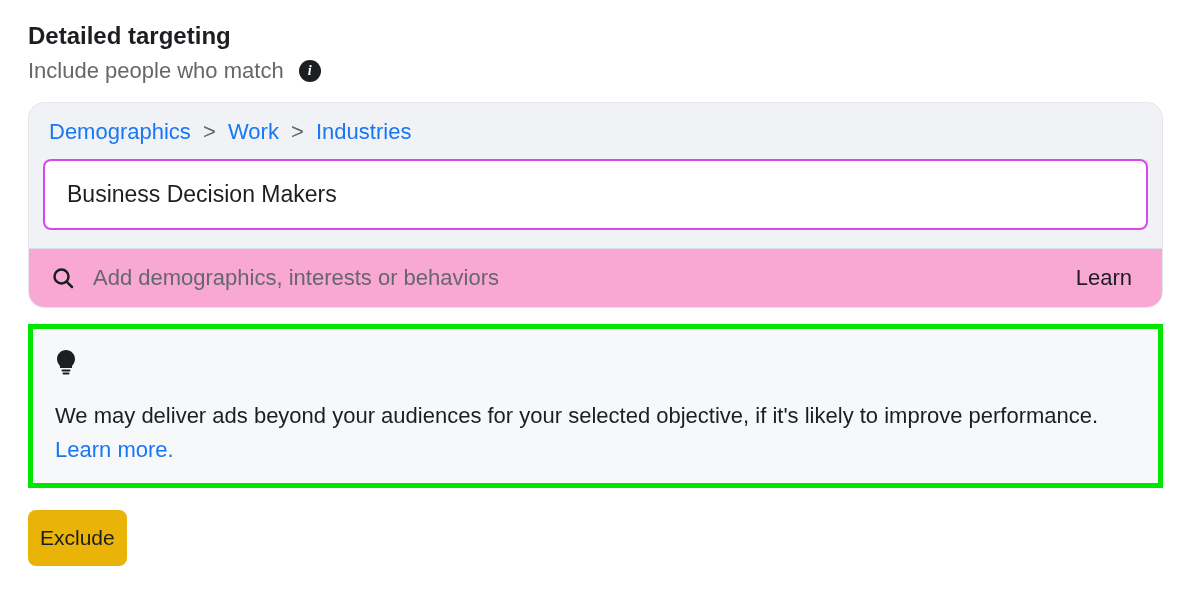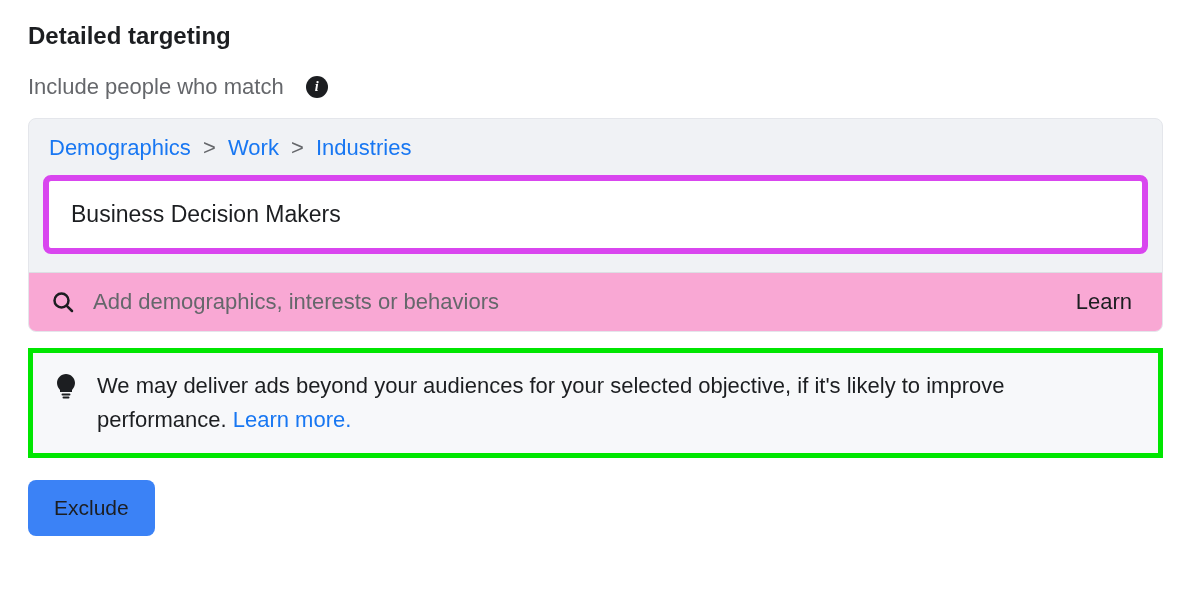--- a/index.html
+++ b/index.html
@@ -7,26 +7,26 @@
     font-family: -apple-system, BlinkMacSystemFont, "Segoe UI", Helvetica, Arial, sans-serif;
     background: #fff;
     padding: 22px 28px;
     color: #1c1e21;
     width: 1191px;
   }
   .section-title {
     font-size: 24px;
     font-weight: 700;
     color: #1c1e21;
-    margin-bottom: 24px;
+    margin-bottom: 8px;
   }
   .subheading-row {
     display: flex;
     align-items: center;
-    gap: 22px;
+    gap: 15px;
     margin-bottom: 18px;
   }
   .subheading {
     font-size: 22px;
     color: #65676b;
     font-weight: 400;
   }
   .info-icon {
     width: 22px;
     height: 22px;
@@ -37,40 +37,40 @@
     align-items: center;
     justify-content: center;
     font-size: 14px;
     font-weight: 700;
     font-family: Georgia, serif;
     font-style: italic;
   }
   .targeting-box {
     background: #f0f2f5;
     border: 1px solid #e4e6eb;
-    border-radius: 8px;
+    border-radius: 16px;
     width: 1135px;
     overflow: hidden;
   }
   .breadcrumb {
     padding: 16px 20px 14px 20px;
     font-size: 22px;
   }
   .breadcrumb-link {
     color: #1877f2;
     text-decoration: none;
     cursor: pointer;
   }
   .bc-sep {
     color: #65676b;
     margin: 0 6px;
   }
   .selected-item {
     background: #fff;
-    border: 6px solid #d946ef;
+    border: 2px solid #d946ef;
     border-radius: 8px;
     margin: 0 14px 18px 14px;
     padding: 20px 22px;
     font-size: 23px;
     color: #1c1e21;
   }
   .search-row {
     background: #f9a8d4;
     border-top: 1px solid #dcdfe4;
     padding: 16px 22px;
@@ -97,42 +97,43 @@
   }
   .notice-box {
     width: 1135px;
     margin-top: 16px;
     background: #f7f8fa;
     border: 5px solid #00e600;
     padding: 16px 22px;
     display: flex;
     gap: 20px;
     align-items: flex-start;
+    flex-direction: column;
   }
   .bulb-icon { margin-top: 4px; flex-shrink: 0; }
   .notice-text {
     font-size: 22px;
     line-height: 1.55;
     color: #1c1e21;
   }
   .learn-more {
     color: #1877f2;
     text-decoration: none;
     cursor: pointer;
   }
   .button-row {
     margin-top: 22px;
     display: flex;
     gap: 18px;
   }
   .btn {
-    background: #3b82f6;
+    background: #eab308;
     border: none;
     border-radius: 8px;
-    padding: 16px 26px;
+    padding: 16px 12px;
     font-size: 21px;
     color: #1c1e21;
     cursor: pointer;
     font-family: inherit;
   }
 </style>
 </head>
 <body>
 
 <h2 class="section-title">Detailed targeting</h2>

